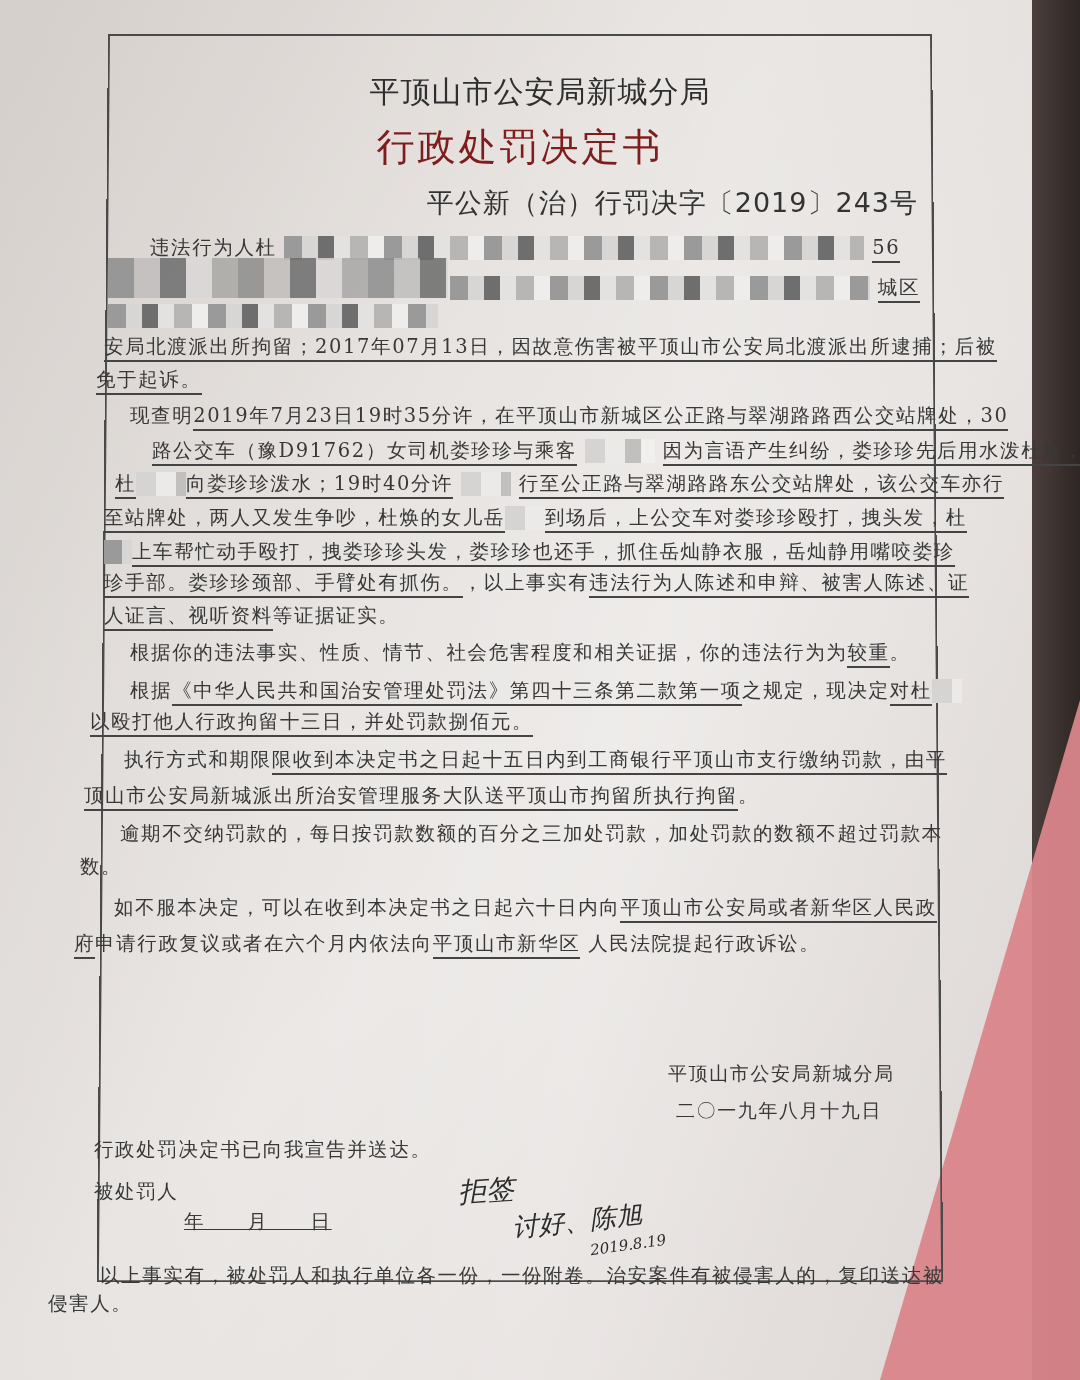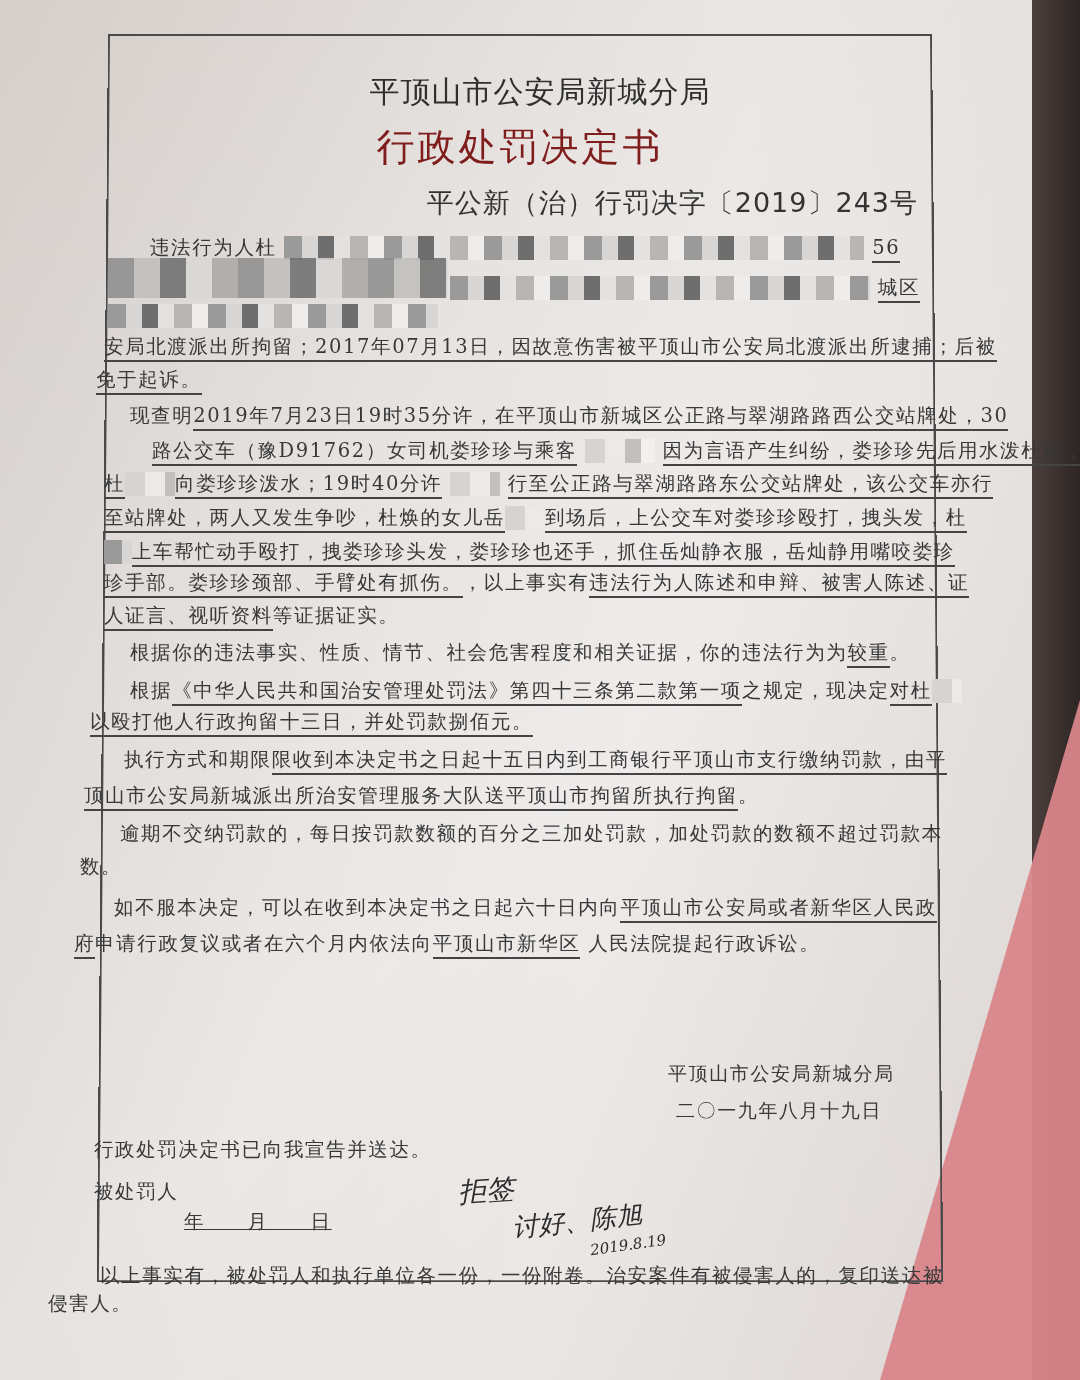--- a/index.html
+++ b/index.html
@@ -78,21 +78,21 @@
 </div>
 
 <div class="abs line" style="left:130px; top:406px;">
   <span>现查明</span><span class="u">2019年7月23日19时35分许，在平顶山市新城区公正路与翠湖路路西公交站牌处，30</span>
 </div>
 <div class="abs line" style="left:104px; top:439px;padding-left:48px;">
   <span class="u">路公交车（豫D91762）女司机娄珍珍与乘客</span>
   <span class="blur light" style="width:70px;"></span>
   <span class="u">因为言语产生纠纷，娄珍珍先后用水泼杜焕，</span>
 </div>
-<div class="abs line" style="left:104px; top:472px;">
+<div class="abs line" style="left:104px; top:472px;padding-left:11px;">
   <span class="u">杜</span><span class="blur light" style="width:50px;"></span><span class="u">向娄珍珍泼水；19时40分许</span>
   <span class="blur light" style="width:50px;"></span>
   <span class="u">行至公正路与翠湖路路东公交站牌处，该公交车亦行</span>
 </div>
 <div class="abs line" style="left:104px; top:506px;">
   <span class="u">至站牌处，两人又发生争吵，杜焕的女儿岳</span><span class="blur light" style="width:40px;"></span><span class="u">到场后，上公交车对娄珍珍殴打，拽头发，杜</span>
 </div>
 <div class="abs line" style="left:104px; top:540px;">
   <span class="blur" style="width:28px;"></span><span class="u">上车帮忙动手殴打，拽娄珍珍头发，娄珍珍也还手，抓住岳灿静衣服，岳灿静用嘴咬娄珍</span>
 </div>

